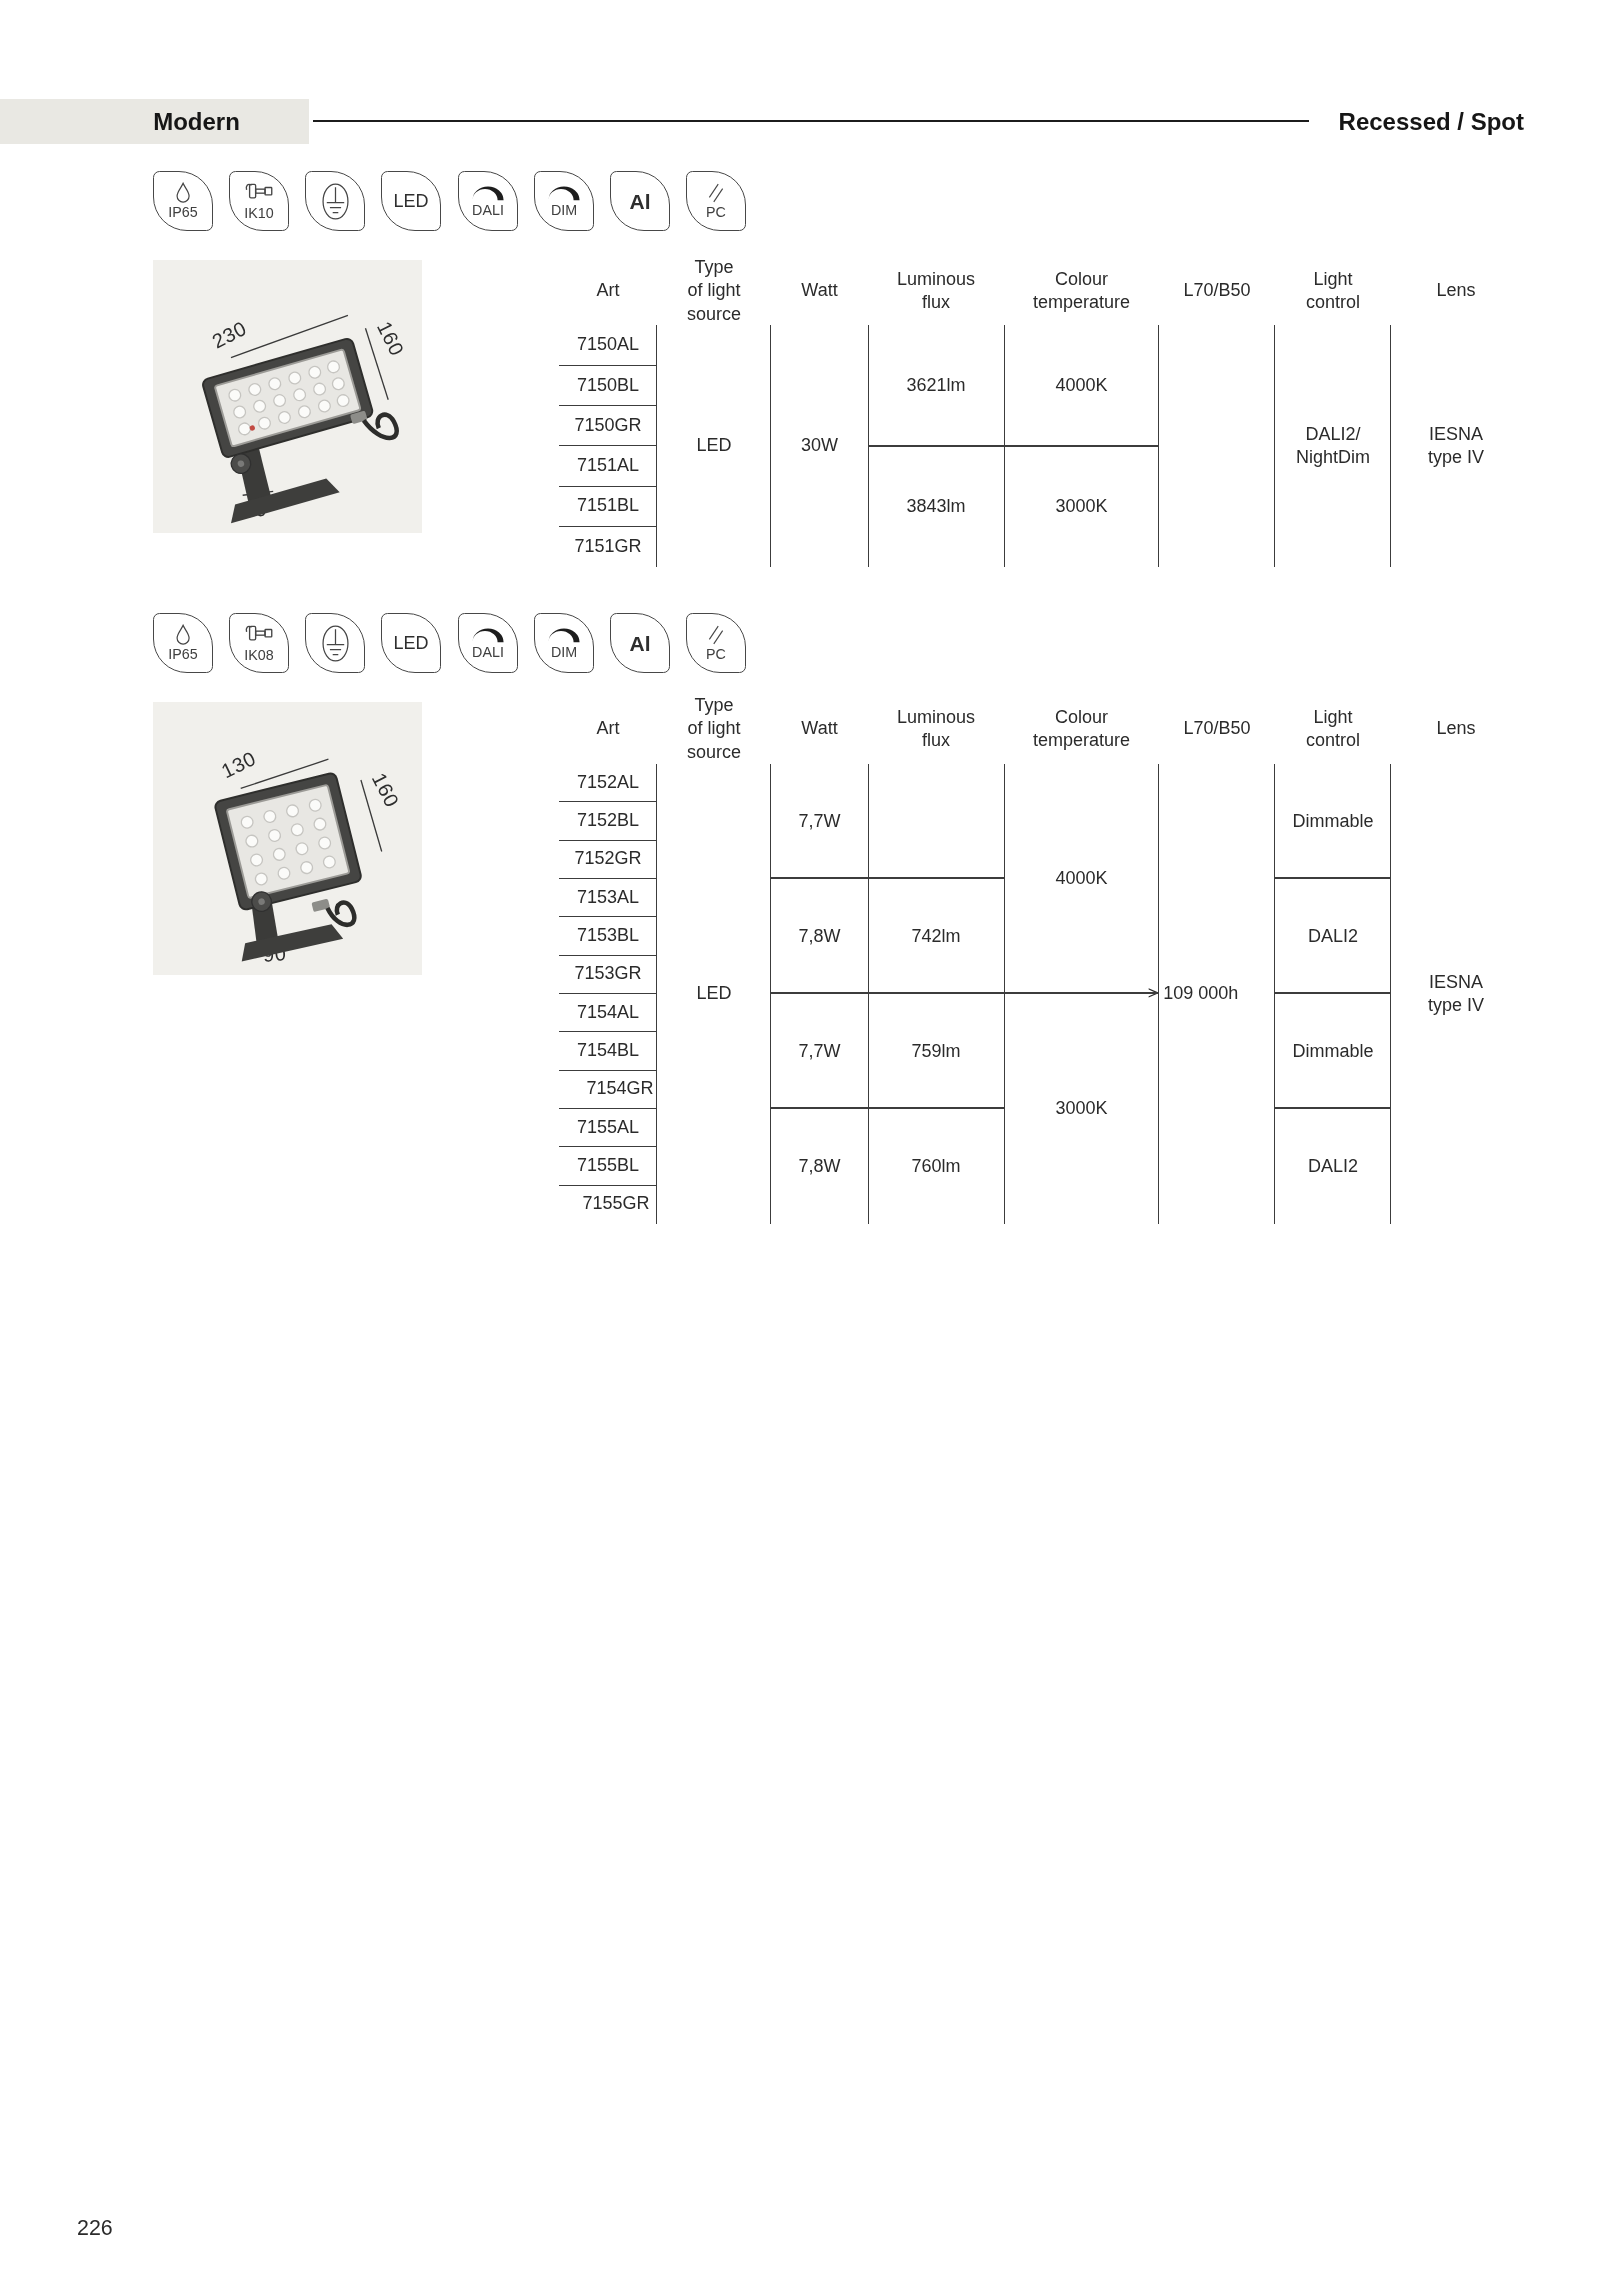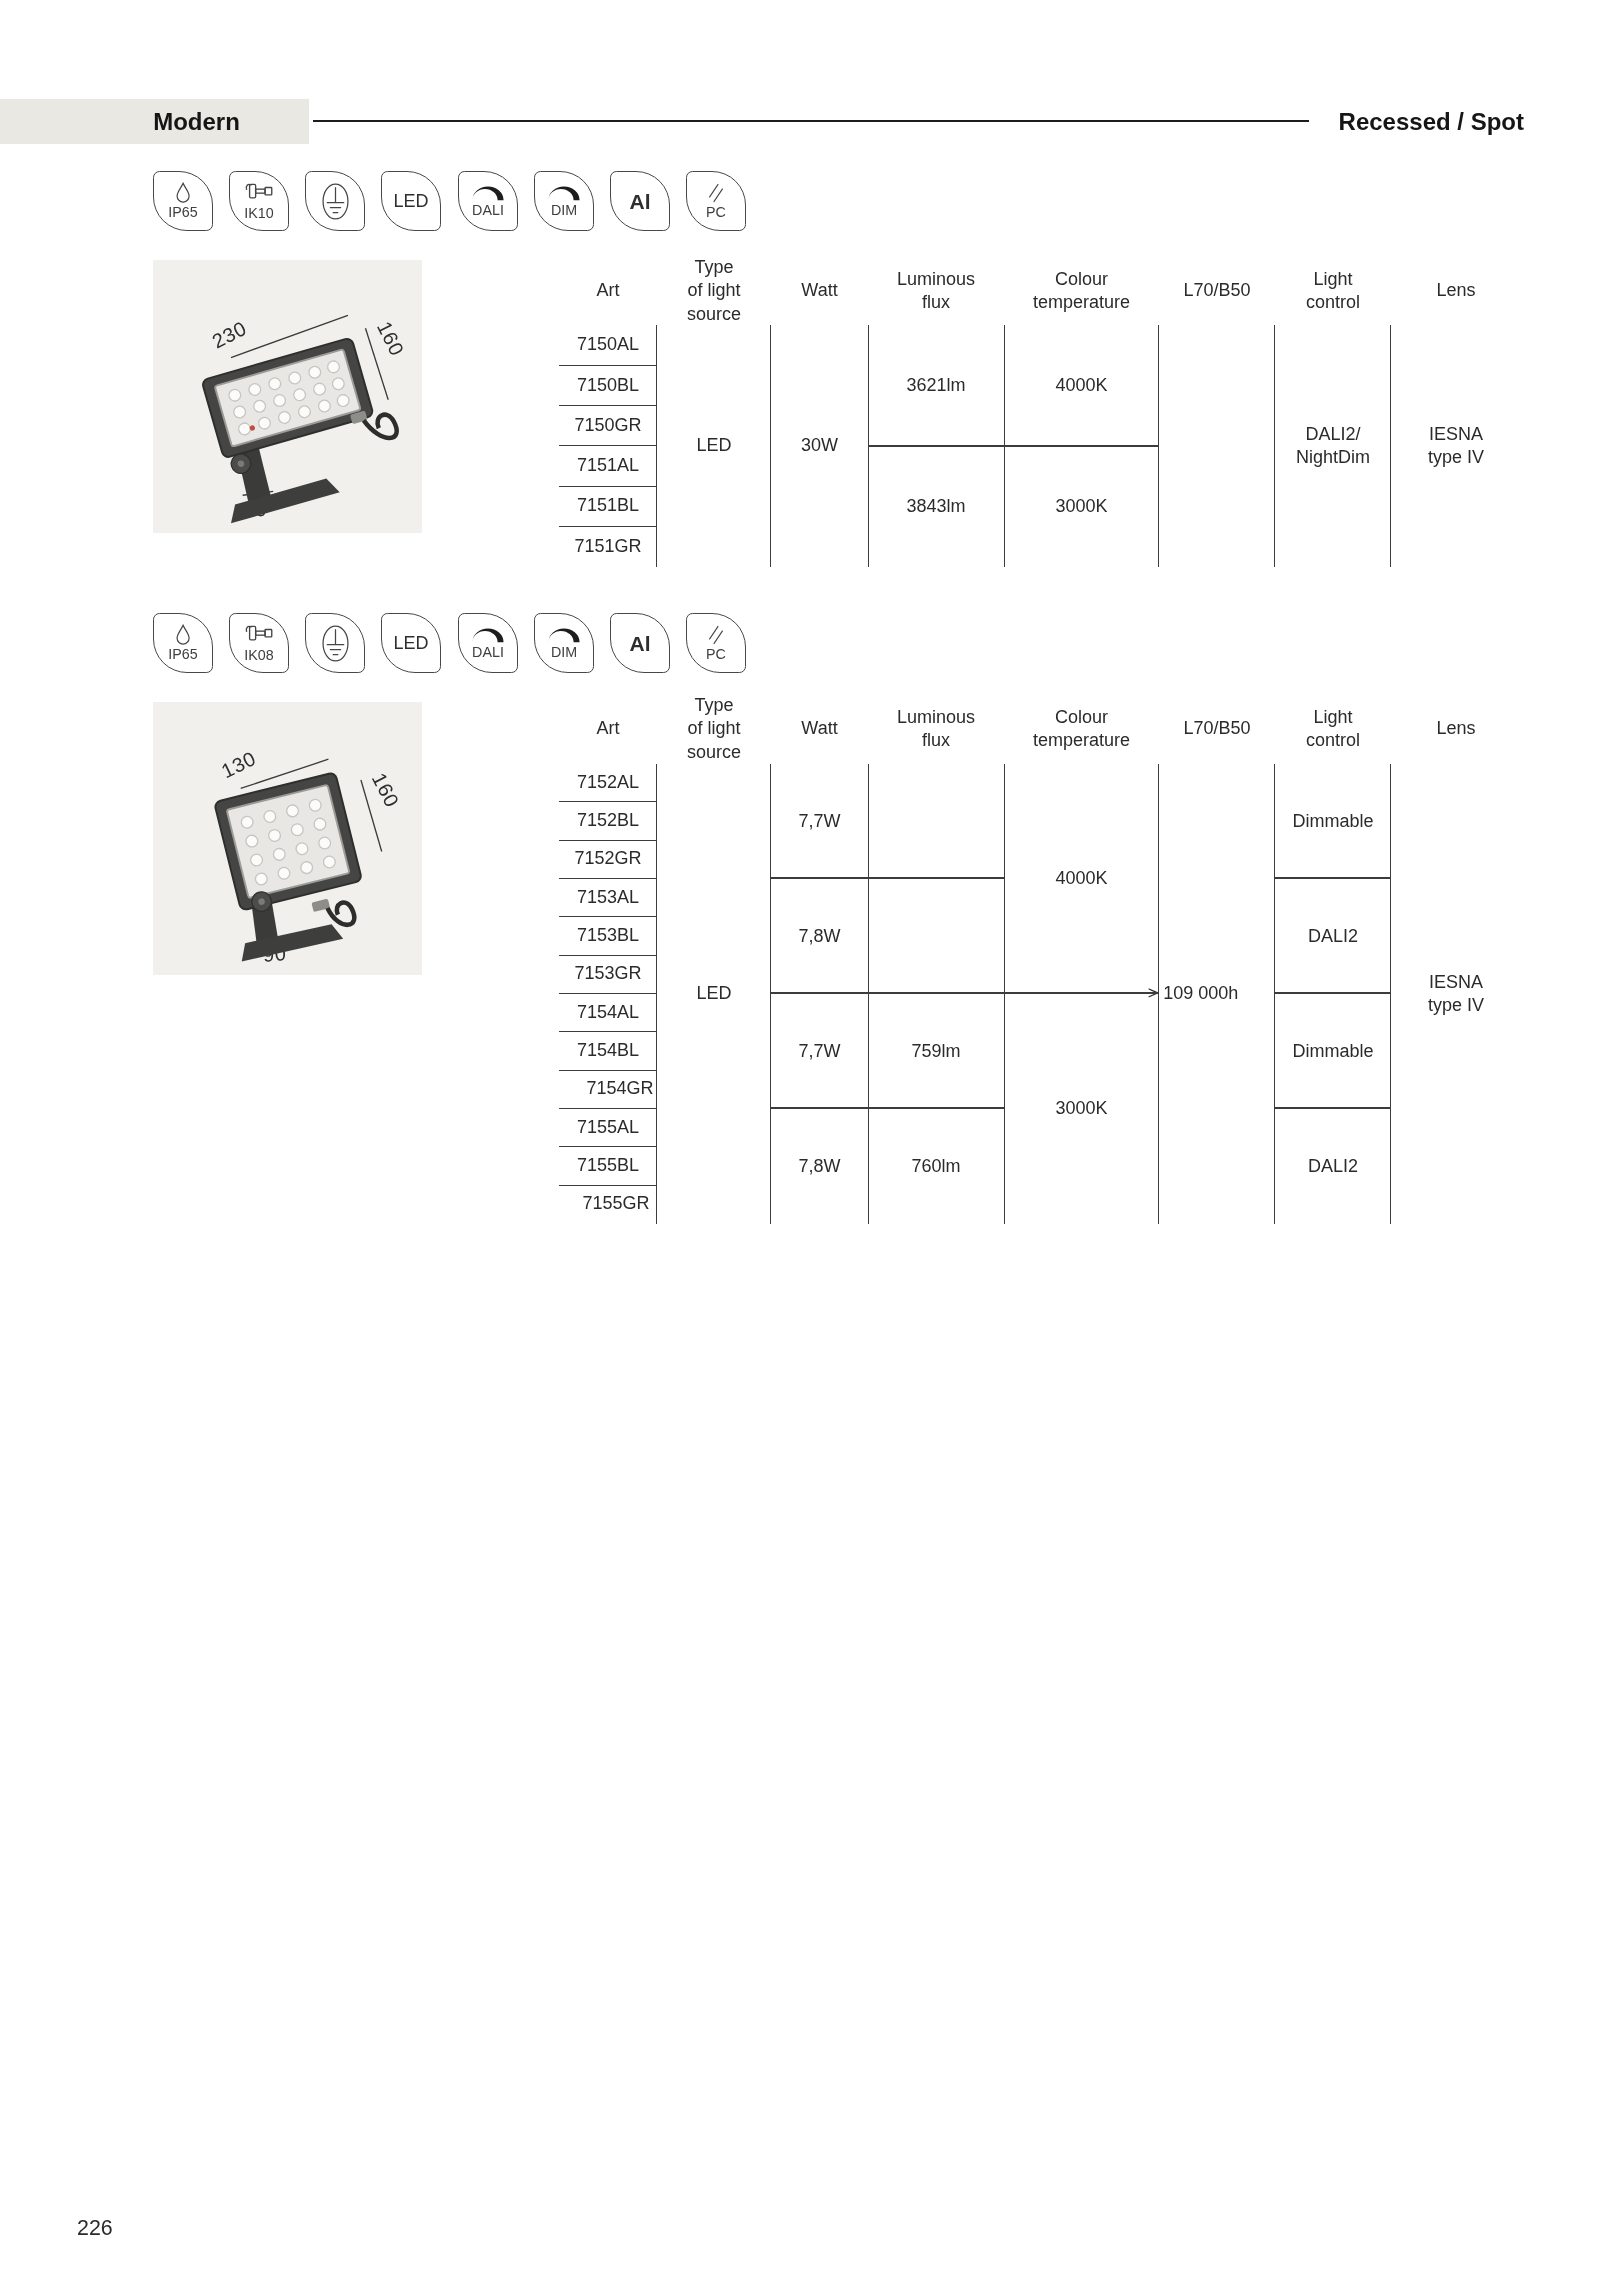--- a/index.html
+++ b/index.html
@@ -337,20 +337,21 @@
     <div class="hsep" style="left:0;width:98px;top:376px"></div>
     <div class="hsep" style="left:0;width:98px;top:414px"></div>
     <div class="hsep" style="left:0;width:98px;top:452px"></div>
     <div class="hsep" style="left:0;width:98px;top:491px"></div>
 
     <div class="cell" style="left:98px;width:114px;top:70px;height:460px">LED</div>
     <div class="cell" style="left:212px;width:97px;top:70px;height:115px">7,7W</div>
     <div class="cell" style="left:212px;width:97px;top:185px;height:115px">7,8W</div>
     <div class="cell" style="left:212px;width:97px;top:300px;height:115px">7,7W</div>
     <div class="cell" style="left:212px;width:97px;top:415px;height:115px">7,8W</div>
+    <div class="cell" style="left:309px;width:136px;top:185px;height:115px">742lm</div>
     <div class="cell" style="left:309px;width:136px;top:300px;height:115px">759lm</div>
     <div class="cell" style="left:309px;width:136px;top:415px;height:115px">760lm</div>
     <div class="cell" style="left:445px;width:155px;top:70px;height:230px">4000K</div>
     <div class="cell" style="left:445px;width:155px;top:300px;height:230px">3000K</div>
     <div class="cell" style="left:576px;width:116px;top:70px;height:460px">&gt; 109 000h</div>
     <div class="cell" style="left:716px;width:116px;top:70px;height:115px">Dimmable</div>
     <div class="cell" style="left:716px;width:116px;top:185px;height:115px">DALI2</div>
     <div class="cell" style="left:716px;width:116px;top:300px;height:115px">Dimmable</div>
     <div class="cell" style="left:716px;width:116px;top:415px;height:115px">DALI2</div>
     <div class="cell" style="left:832px;width:130px;top:70px;height:460px">

